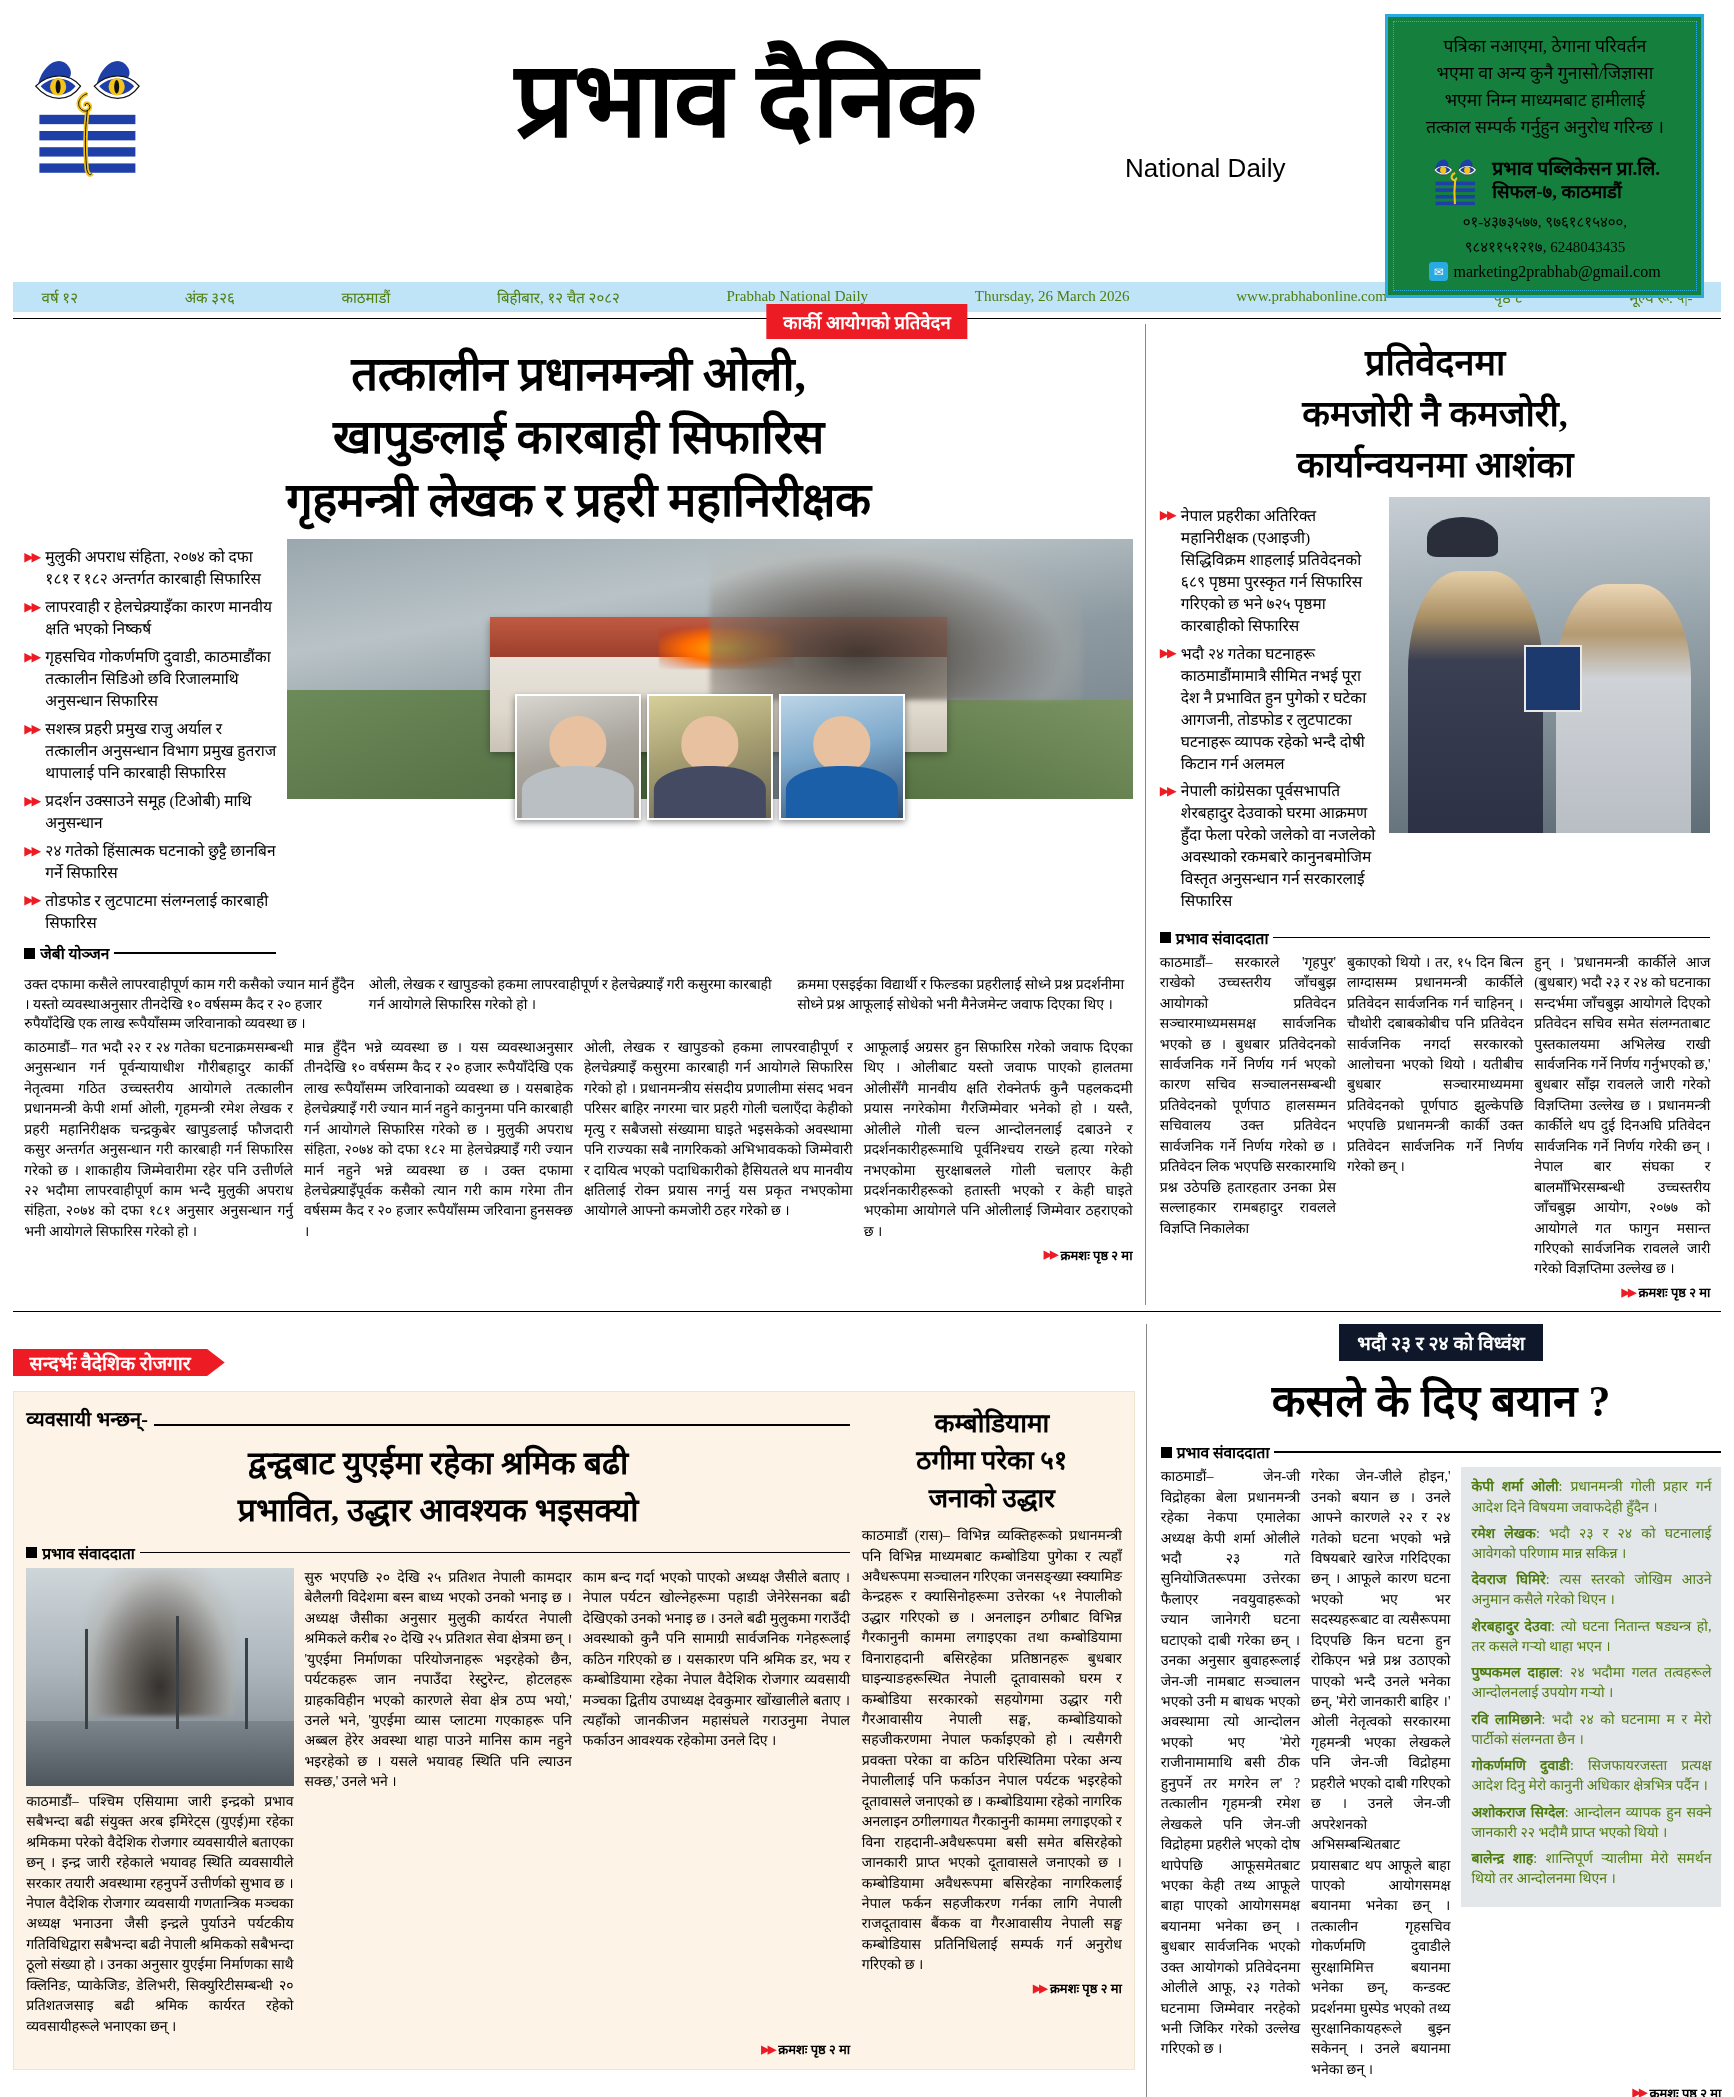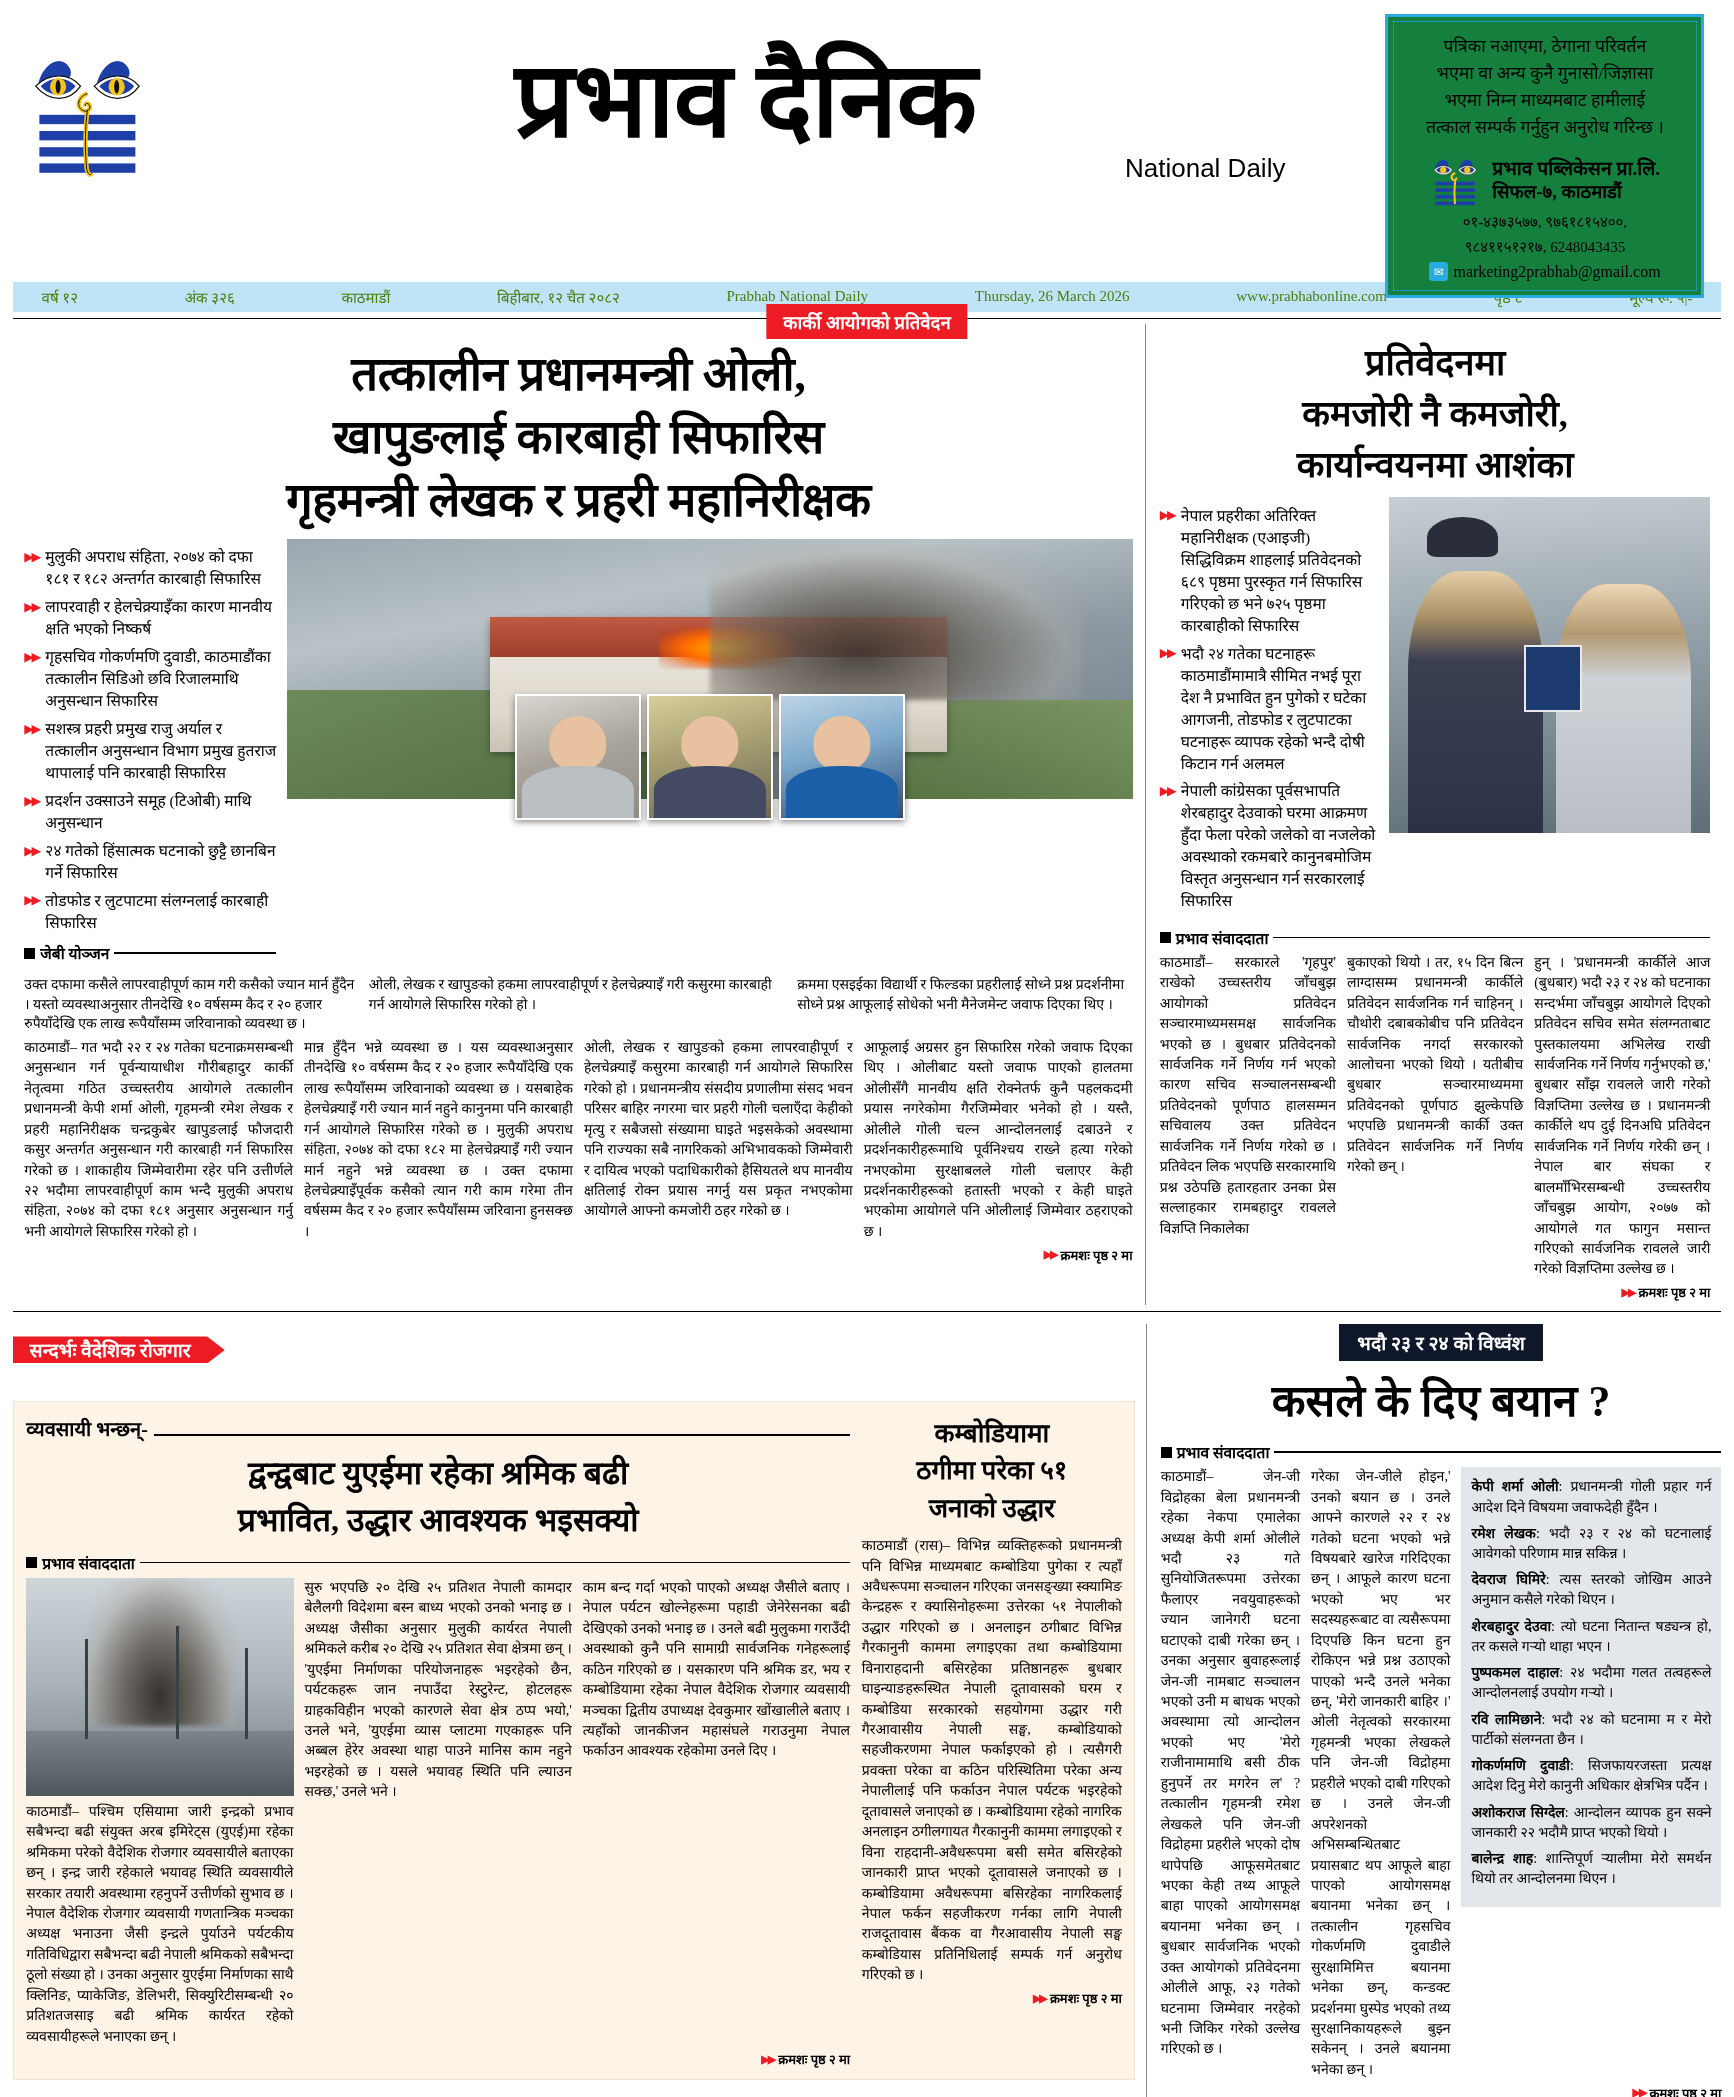--- a/index.html
+++ b/index.html
@@ -307,21 +307,21 @@
     font-size: 13px; font-weight: bold; color: #000;
   }
   .contd-mark { color: #ED1C24; font-size: 11px; letter-spacing: -2.1px; }
 
   
   .bottom-section { display: flex; margin-top: 11.7px; }
   .bottom-left { flex: 1 1 auto; padding-right: 11px; }
   .bottom-right { flex: 0 0 575px; padding-left: 13.4px; border-left: 1.3px solid #888; }
 
   .chev-banner {
-    display: flex; align-items: center; height: 52px; margin-bottom: 25px;
+    display: flex; align-items: flex-end; height: 52px; margin-bottom: 15px;
   }
   .chev-red {
     background: #ED1C24; color: #fff;
     font-family: "Liberation Serif", serif;
     font-size: 19.3px; font-weight: bold;
     display: flex; align-items: center;
     padding: 0 18.5px 0 17px;
     clip-path: polygon(0 0, calc(100% - 17.6px) 0, 100% 50%, calc(100% - 17.6px) 100%, 0 100%);
     padding-right: 34px;
   }
@@ -388,21 +388,21 @@
   .street-pole {
     position: absolute; width: 2.9px; background: #3a4145; bottom: 26%;
   }
 
   .nameslist {
     background: #E4E7EA;
     padding: 10px 10px 11.7px 10px;
   }
   .name-item {
     font-family: "Liberation Serif", serif;
-    font-size: 14px; line-height: 1.45; color: #000000;
+    font-size: 14px; line-height: 1.45; color: #4d7c0f;
     margin-bottom: 5.9px; text-align: justify;
   }
   .name-item b { font-weight: bold; }
 
   .sidefoot {
     height: 5px; background: #7a7a7a; margin-top: 11px;
     display: flex; align-items: center; justify-content: flex-end;
     position: relative;
   }
   .cmyk { display: flex; gap: 3.4px; position: absolute; right: 3.4px; top: -2.5px; }

